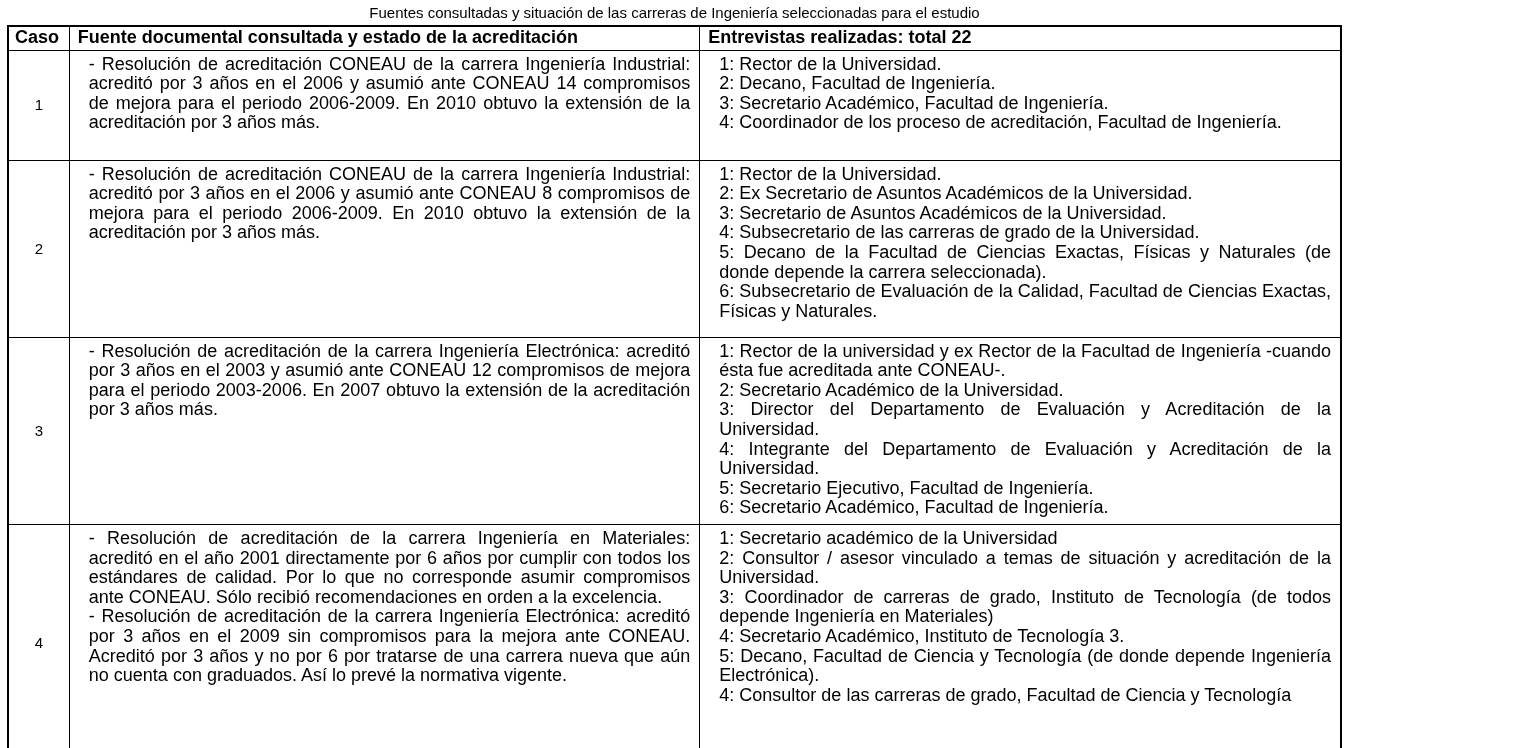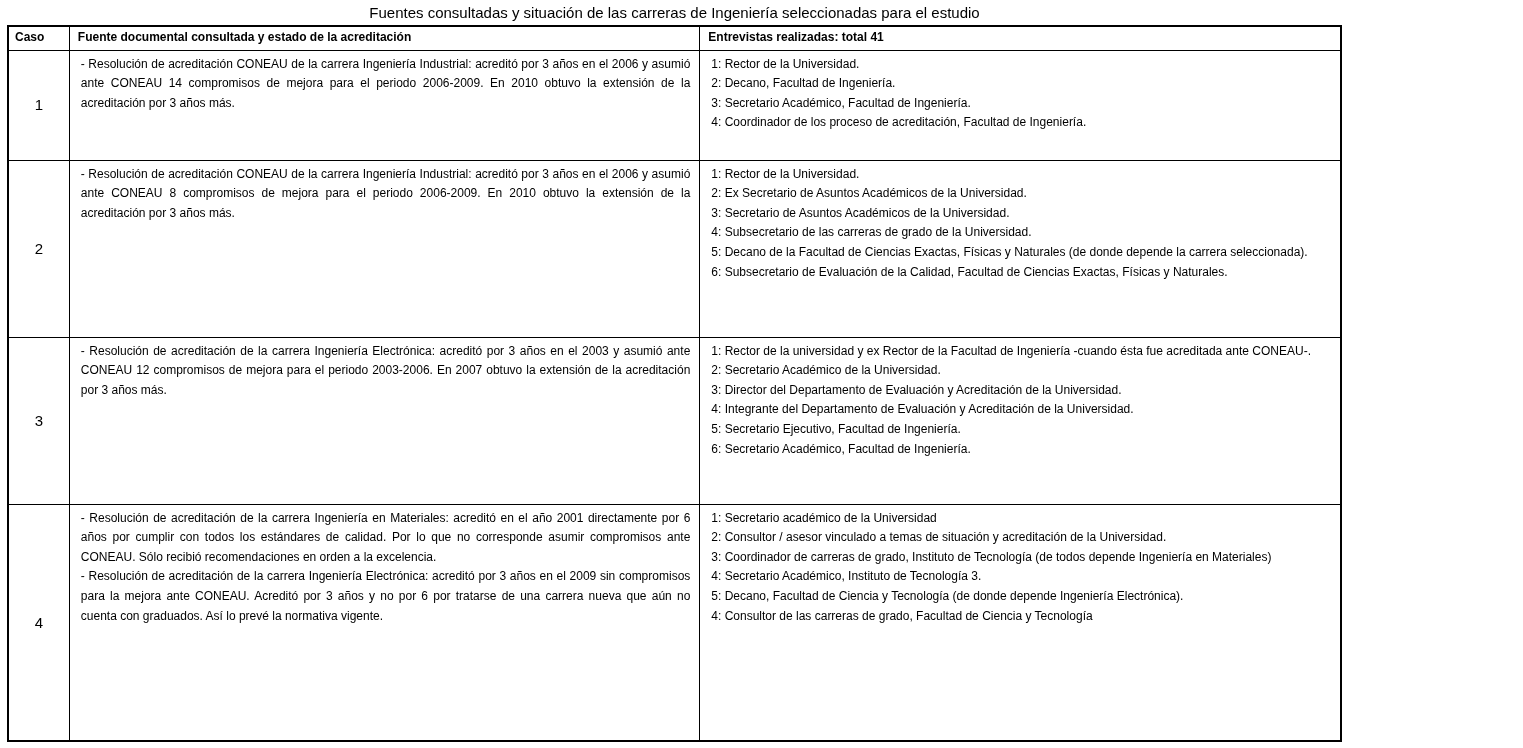--- a/index.html
+++ b/index.html
@@ -29,42 +29,42 @@
     border-collapse: collapse;
     width: 100%;
     table-layout: fixed;
     border: 2px solid #000000;
   }
   col.c-caso { width: 4.6%; }
   col.c-fuente { width: 47.3%; }
   col.c-entrevistas { width: 48.1%; }
   th, td {
     border: 1px solid #000000;
-    font-size: 12px;
+    font-size: 18px;
     line-height: 19.6px;
     box-sizing: border-box;
   }
   th {
     text-align: left;
     font-weight: bold;
     padding: 1px 8px 2px 8px;
     vertical-align: middle;
     white-space: nowrap;
     overflow: hidden;
   }
   th.h-caso { padding-left: 6px; padding-right: 4px; }
   td.caso-cell {
     text-align: center;
     vertical-align: middle;
     padding: 2px;
     font-size: 15px;
   }
   td.fuente-cell, td.entrevistas-cell {
     vertical-align: top;
-    padding: 4px 9px 6px 11px;
+    padding: 4px 9px 6px 19px;
   }
   td.fuente-cell p, td.entrevistas-cell p {
     margin: 0;
     text-align: justify;
   }
   tr.row-1 { height: 110px; }
   tr.row-2 { height: 177px; }
   tr.row-3 { height: 167px; }
   tr.row-4 { height: 237px; }
 </style>
@@ -77,21 +77,21 @@
   <table class="doc-table">
     <colgroup>
       <col class="c-caso">
       <col class="c-fuente">
       <col class="c-entrevistas">
     </colgroup>
     <thead>
       <tr>
         <th class="h-caso">Caso</th>
         <th>Fuente documental consultada y estado de la acreditación</th>
-        <th>Entrevistas realizadas: total 41</th>
+        <th>Entrevistas realizadas: total 22</th>
       </tr>
     </thead>
     <tbody>
 
       <tr class="row-1">
         <td class="caso-cell">1</td>
         <td class="fuente-cell">
           <p>- Resolución de acreditación CONEAU de la carrera Ingeniería Industrial: acreditó por 3 años en el 2006 y asumió ante CONEAU 14 compromisos de mejora para el periodo 2006-2009. En 2010 obtuvo la extensión de la acreditación por 3 años más.</p>
         </td>
         <td class="entrevistas-cell">

